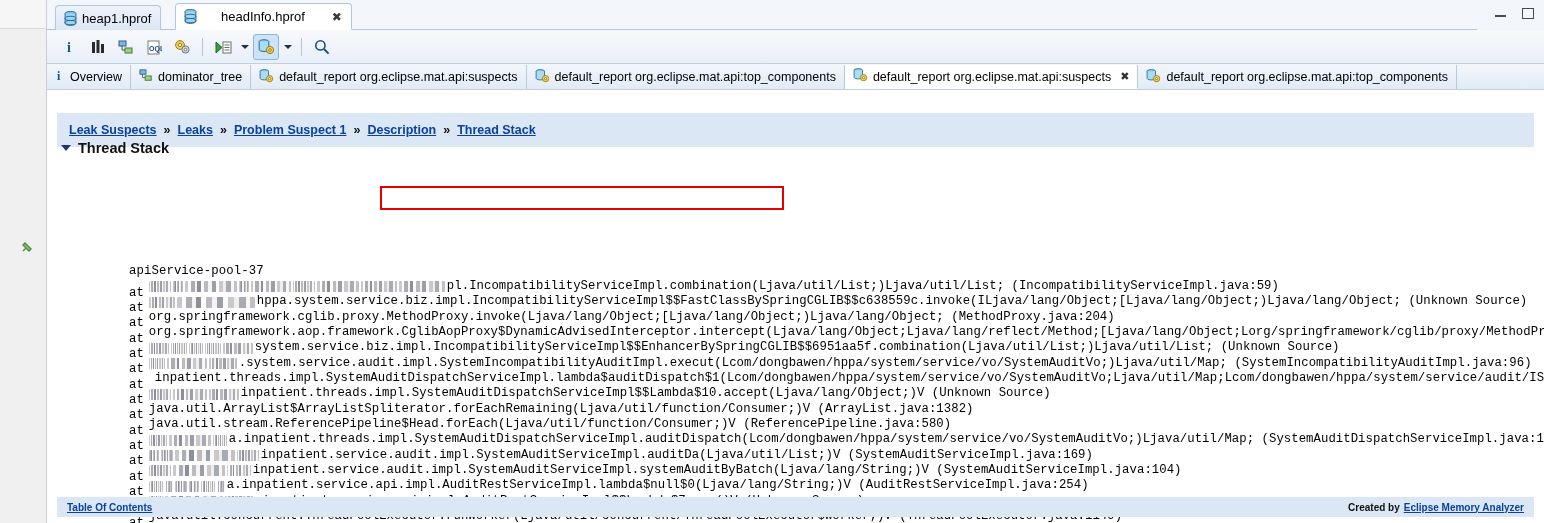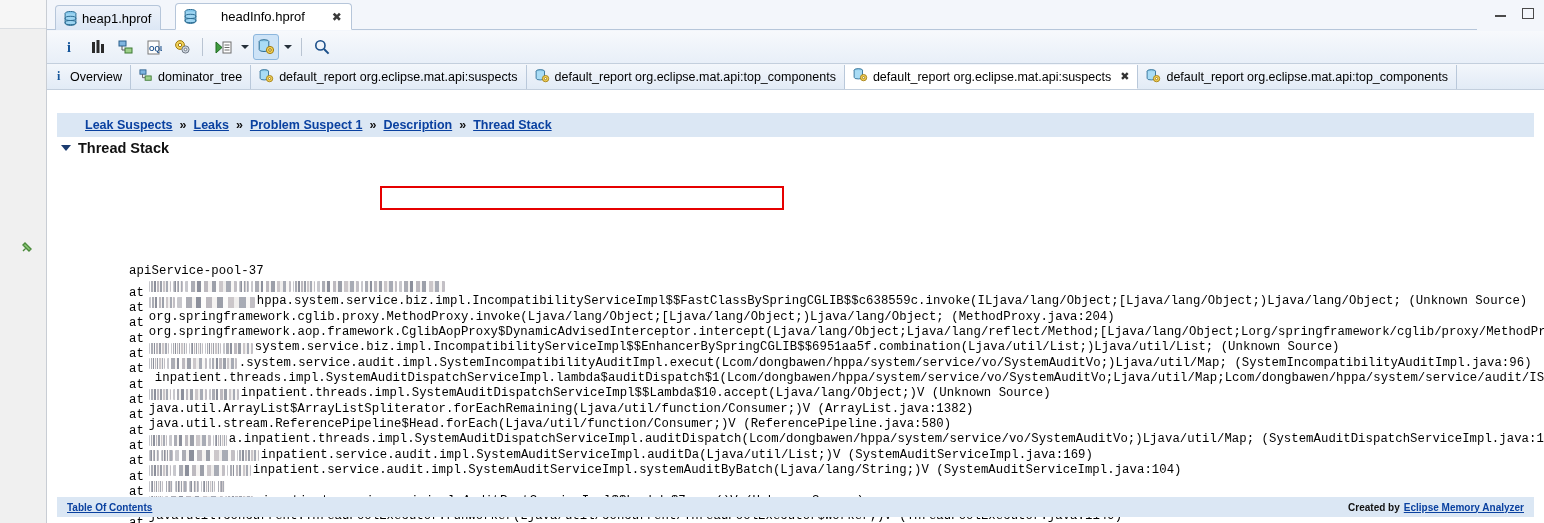--- a/index.html
+++ b/index.html
@@ -199,25 +199,25 @@
     width: 1497px; height: 433px;
     background: #ffffff;
     box-sizing: border-box;
     overflow: hidden;
   }
 
   .crumbbar {
     position: absolute;
     left: 10px; top: 23px;
     width: 1477px;
-    height: 24px;
+    height: 34px;
     background: #dbe7f4;
     display: flex;
     align-items: center;
-    padding-left: 28px;
+    padding-left: 12px;
     box-sizing: border-box;
     gap: 7px;
     font-size: 12.5px;
   }
   .crumb {
     color: #0a41a0;
     text-decoration: underline;
     font-weight: bold;
     white-space: nowrap;
   }
@@ -549,20 +549,21 @@
           <span class="kw">at</span>
           <span class="redact" style="width: 22px;"></span>
           <span class="redact" style="width: 10px;"></span>
           <span class="redact" style="width: 52px;"></span>
           <span class="redact" style="width: 10px;"></span>
           <span class="redact" style="width: 40px;"></span>
           <span class="redact" style="width: 22px;"></span>
           <span class="redact" style="width: 42px;"></span>
           <span class="redact" style="width: 36px;"></span>
           <span class="redact" style="width: 46px;"></span>
+          <span>pl.IncompatibilityServiceImpl.combination(Ljava/util/List;)Ljava/util/List; (IncompatibilityServiceImpl.java:59)</span>
         </div>
         <div class="sline">
           <span class="kw">at</span>
           <span class="redact" style="width: 26px;"></span>
           <span class="redact" style="width: 78px;"></span>
           <span>hppa.system.service.biz.impl.IncompatibilityServiceImpl$$FastClassBySpringCGLIB$$c638559c.invoke(ILjava/lang/Object;[Ljava/lang/Object;)Ljava/lang/Object; (Unknown Source)</span>
         </div>
         <div class="sline">
           <span class="kw">at</span>
           <span>org.springframework.cglib.proxy.MethodProxy.invoke(Ljava/lang/Object;[Ljava/lang/Object;)Ljava/lang/Object; (MethodProxy.java:204)</span>
@@ -632,20 +633,21 @@
           <span>inpatient.service.audit.impl.SystemAuditServiceImpl.systemAuditByBatch(Ljava/lang/String;)V (SystemAuditServiceImpl.java:104)</span>
         </div>
         <div class="sline">
           <span class="kw">at</span>
           <span class="redact" style="width: 14px;"></span>
           <span class="redact" style="width: 8px;"></span>
           <span class="redact" style="width: 12px;"></span>
           <span class="redact" style="width: 10px;"></span>
           <span class="redact" style="width: 14px;"></span>
           <span class="redact" style="width: 8px;"></span>
+          <span>a.inpatient.service.api.impl.AuditRestServiceImpl.lambda$null$0(Ljava/lang/String;)V (AuditRestServiceImpl.java:254)</span>
         </div>
         <div class="sline">
           <span class="kw">at</span>
           <span class="redact" style="width: 14px;"></span>
           <span class="redact" style="width: 58px;"></span>
           <span class="redact" style="width: 28px;"></span>
           <span>.inpatient.service.api.impl.AuditRestServiceImpl$$Lambda$7.run()V (Unknown Source)</span>
         </div>
         <div class="sline">
           <span class="kw">at</span>

